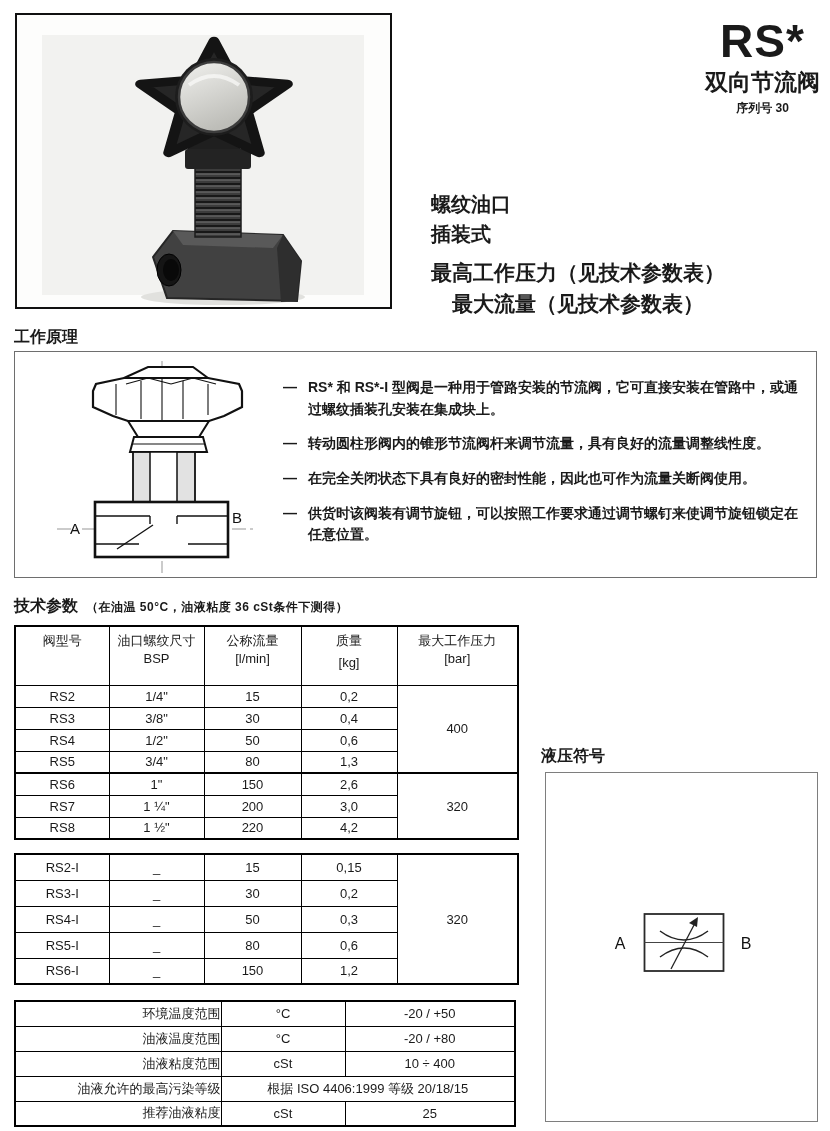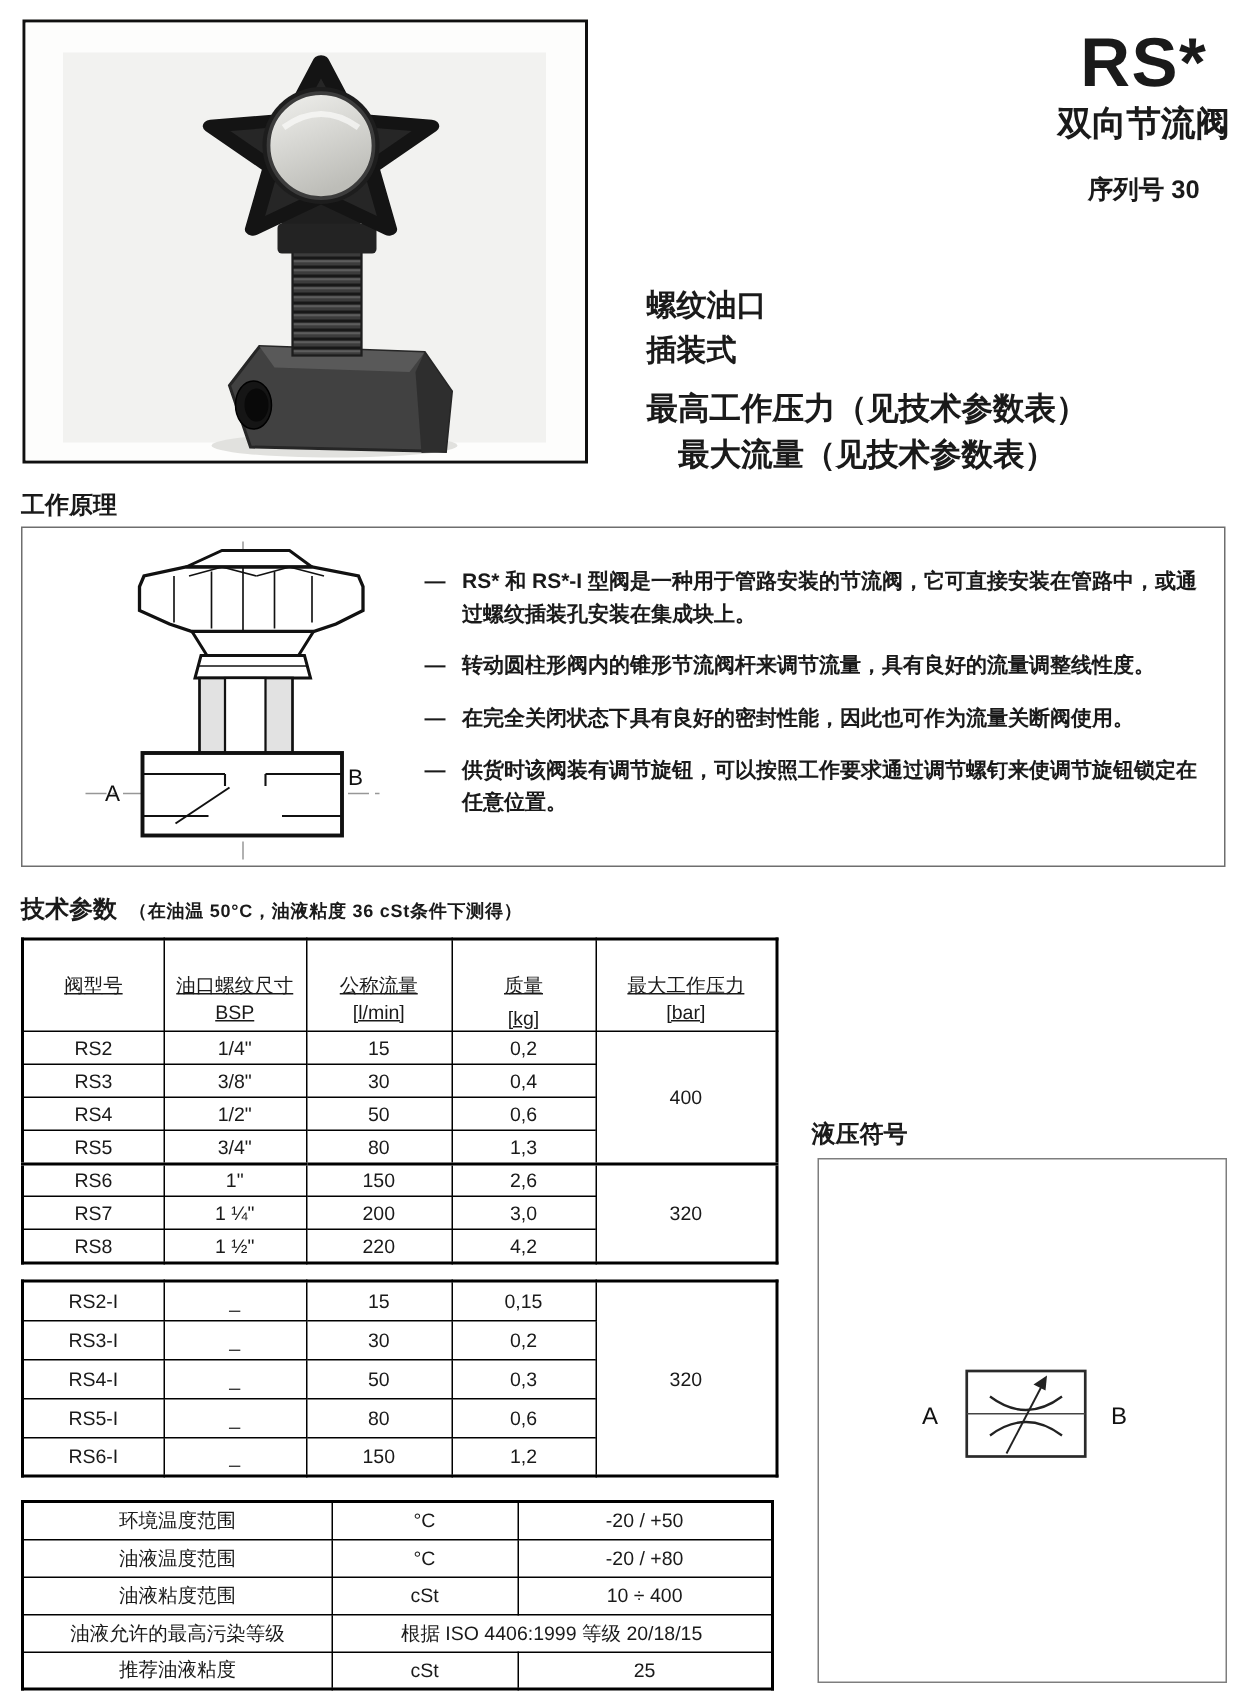--- a/index.html
+++ b/index.html
@@ -9,21 +9,21 @@
 
   
   .photo-box { position:absolute; left:15px; top:13px; width:377px; height:296px;
                border:2px solid #101010; background:#fdfdfc; }
   .photo-box svg { display:block; }
 
   
   .title-block { position:absolute; top:18px; right:10px; text-align:center; }
   .model    { font-size:46px; font-weight:bold; letter-spacing:1px; line-height:1.0; }
   .subtitle { font-size:23px; font-weight:bold; margin-top:3px; }
-  .series   { font-size:17px; font-weight:bold; margin-top:17px; }
+  .series   { font-size:12px; font-weight:bold; margin-top:2px; }
 
   
   .features { position:absolute; left:431px; top:189px; font-weight:bold; }
   .feature  { font-size:20px; line-height:30px; }
   .notes    { position:absolute; left:431px; top:257px; font-weight:bold;text-align:center; }
   .note-line{ font-size:21px; line-height:31px; }
 
   .section-heading { font-size:16px; font-weight:bold; }
 
   
@@ -36,29 +36,29 @@
   .wp-bullets .dash { flex:0 0 25px; }
 
   
   .tp-heading { position:absolute; left:14px; top:596px; }
   .tp-note { font-size:12px; font-weight:600; margin-left:8px; letter-spacing:0.5px; }
 
   table { border-collapse:collapse; table-layout:fixed; background:#fff; }
   td, th { border:1px solid #000; font-size:13px; text-align:center; font-weight:normal;
            overflow:hidden; white-space:nowrap; }
   .t1 { position:absolute; left:14px; top:625px; width:503px; border:2px solid #000; }
-  .t1 th { height:59px; vertical-align:top; padding-top:21px; line-height:1.35;text-decoration:underline; }
+  .t1 th { height:59px; vertical-align:top; padding-top:5px; line-height:1.35; }
   .t1 th .gap { margin-top:4px; }
   .t1 td { height:22px; }
   .t2 { position:absolute; left:14px; top:853px; width:503px; border:2px solid #000; }
   .t2 td { height:26px; }
   tr.group-split td { border-top:2px solid #000; }
   .t3 { position:absolute; left:14px; top:1000px; width:500px; border:2px solid #000; }
   .t3 td { height:25px; }
-  .t3 td.label { text-align:center; }
+  .t3 td.label { text-align:right; }
 
   
   .hs-heading { position:absolute; left:541px; top:746px; }
   .hs-box { position:absolute; left:545px; top:772px; width:273px; height:350px;
             border:1px solid #7e7e7e; background:#fff; }
   .hs-symbol { position:absolute; left:50px; top:133px; }
 </style>
 </head>
 <body>
 

